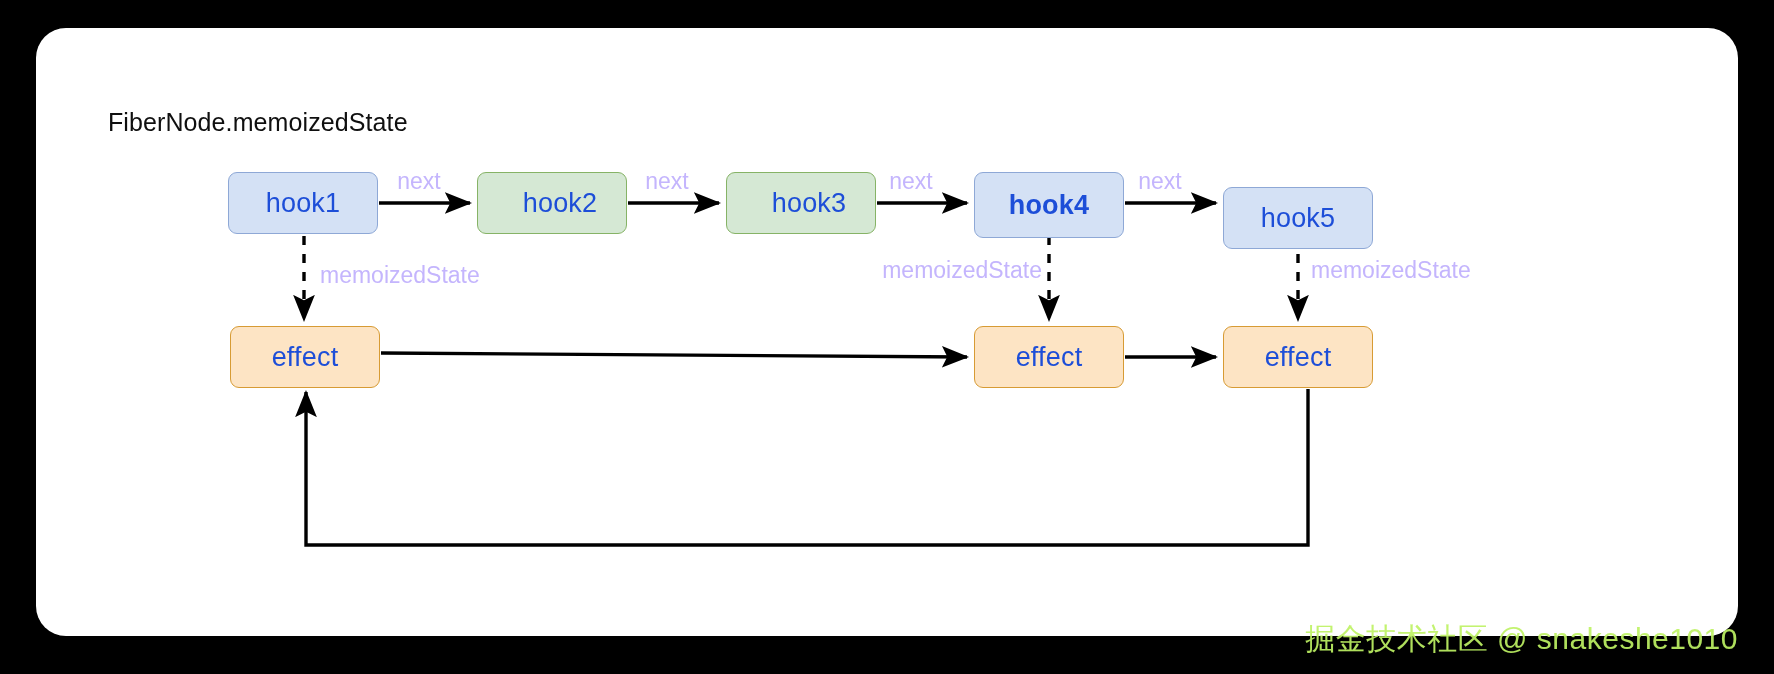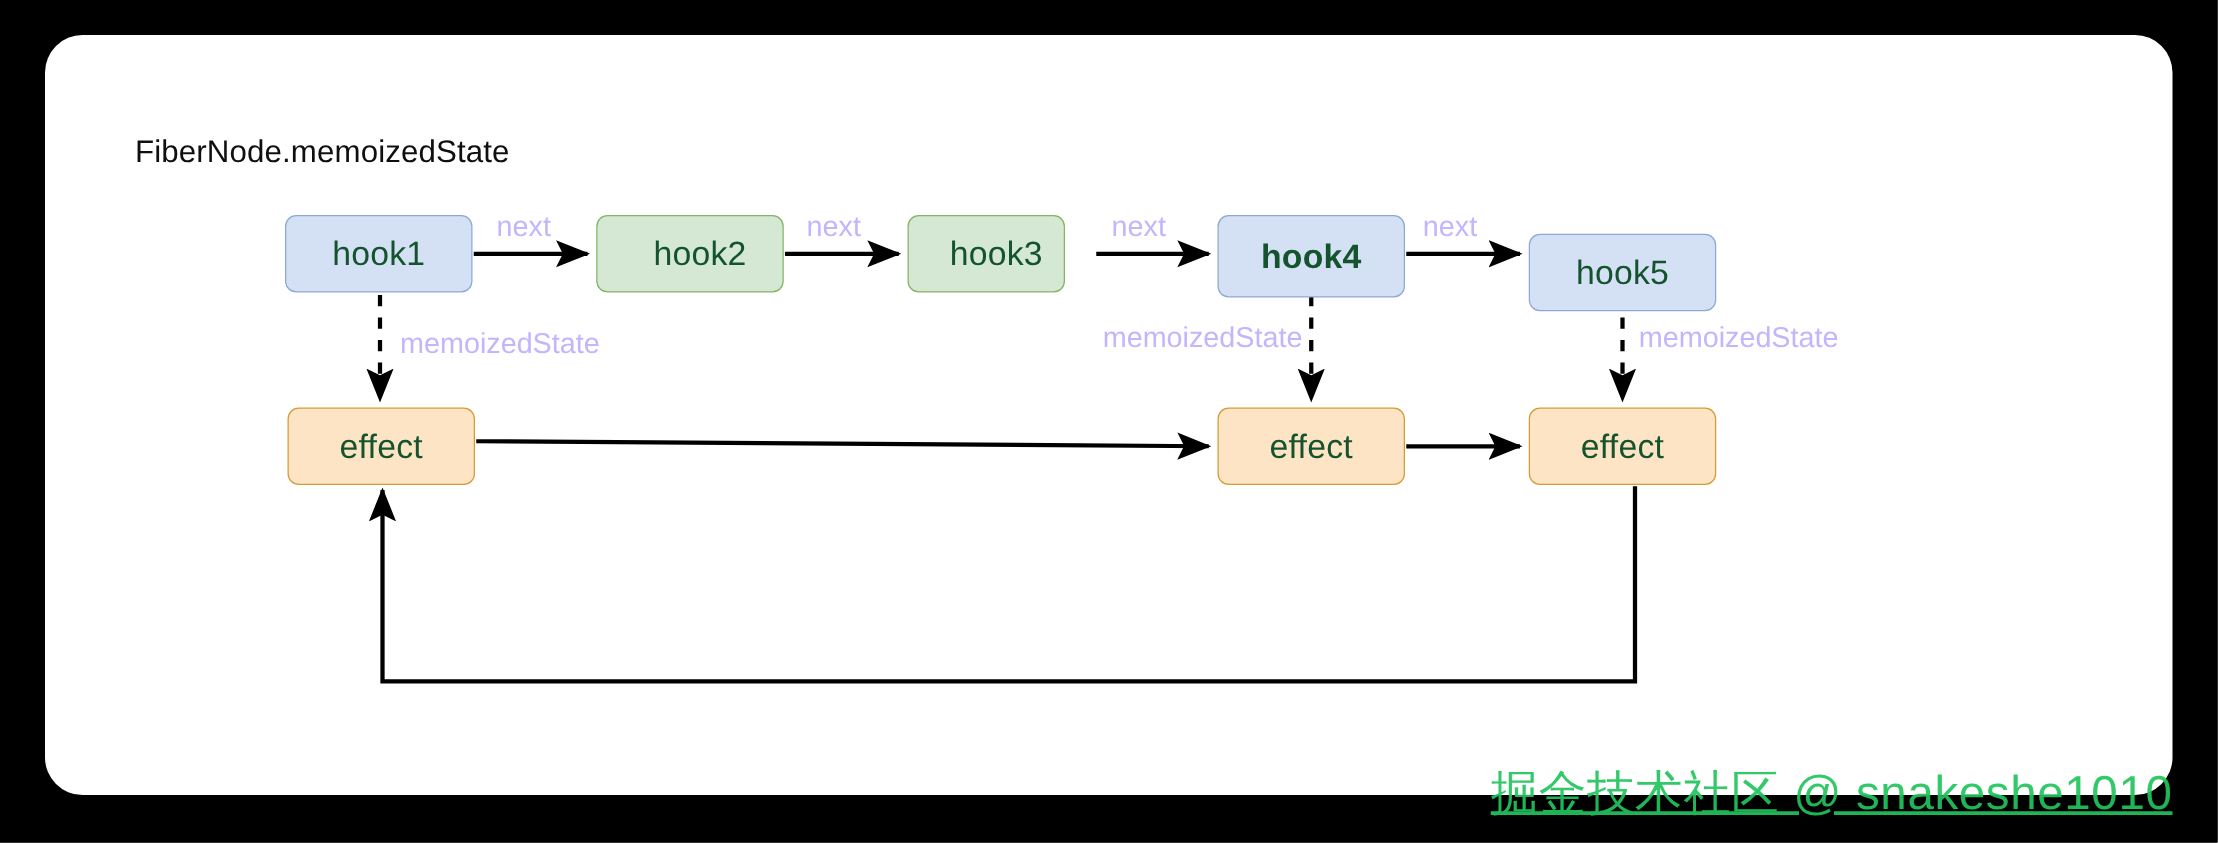--- a/index.html
+++ b/index.html
@@ -57,21 +57,21 @@
   }
 
   
   .node {
     position: absolute;
     display: flex;
     align-items: center;
     justify-content: center;
     border-radius: 9px;
     font-size: 27px;
-    color: #14532d;
+    color: #1d4ed8;
     letter-spacing: 0.2px;
     white-space: nowrap;
   }
   .node.blue {
     background: #d4e1f5;
     border: 1.6px solid #8ea8d6;
   }
   .node.green {
     background: #d5e8d4;
     border: 1.6px solid #86b366;
@@ -95,26 +95,25 @@
   }
   .edge-label.right-anchor {
     transform: translate(-100%, -50%);
   }
 
   
   .watermark {
     position: absolute;
     right: 36px;
     bottom: 14px;
-    font-size: 38px;
-    color: #22c55e;
+    font-size: 30px;
+    color: #bef264;
     white-space: nowrap;
     opacity: 0.92;
     letter-spacing: 0.5px;
-    text-decoration: underline;
   }
 </style>
 </head>
 <body>
 
 <div id="stage">
 
   <div id="card"></div>
 
   <svg id="canvas" viewBox="0 0 1774 674" xmlns="http://www.w3.org/2000/svg">
@@ -145,21 +144,21 @@
   </svg>
 
   <div class="diagram-title">FiberNode.memoizedState</div>
 
   <div class="node blue" style="left:228px; top:172px; width:150px; height:62px;">
     <span>hook1</span>
   </div>
   <div class="node green" style="left:477px; top:172px; width:150px; height:62px;">
     <span>hook2</span>
   </div>
-  <div class="node green" style="left:726px; top:172px; width:126px; height:62px;">
+  <div class="node green" style="left:726px; top:172px; width:150px; height:62px;">
     <span>hook3</span>
   </div>
   <div class="node blue" style="left:974px; top:172px; width:150px; height:66px;font-weight:bold;">
     <span>hook4</span>
   </div>
   <div class="node blue" style="left:1223px; top:187px; width:150px; height:62px;">
     <span>hook5</span>
   </div>
 
   <div class="node orange" style="left:230px; top:326px; width:150px; height:62px;">

